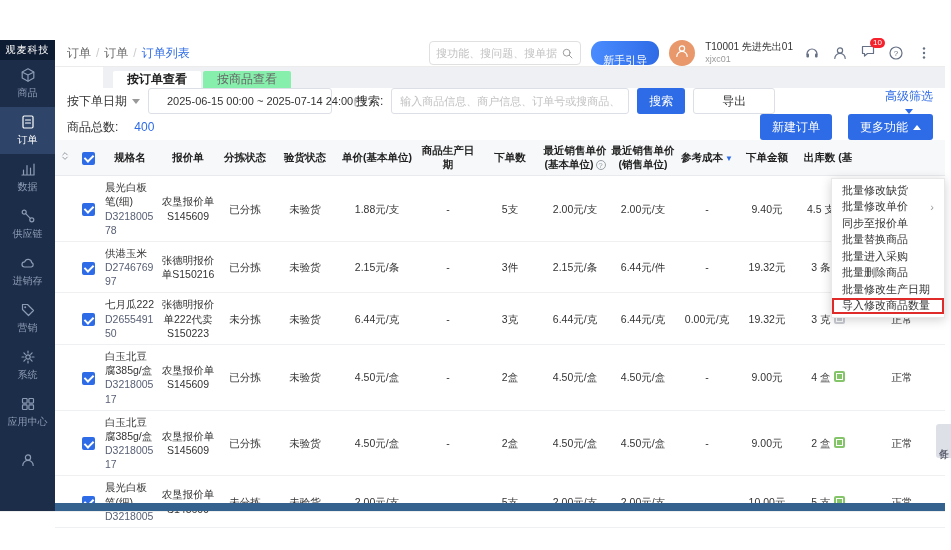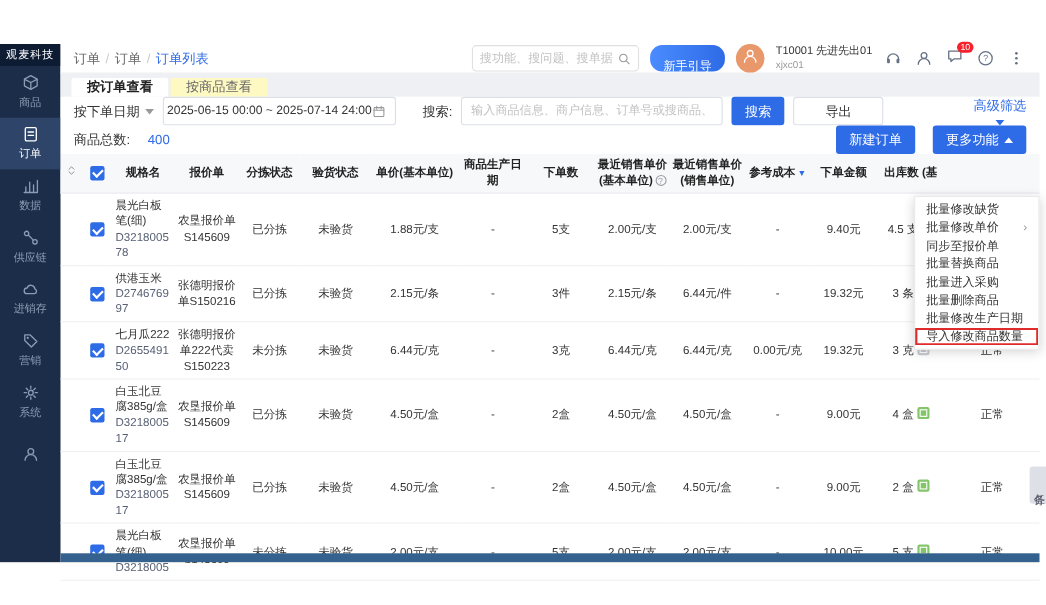--- a/index.html
+++ b/index.html
@@ -32,30 +32,30 @@
   .guide-btn { height:22px; padding:12px 12px; border:0; border-radius:11px; background:linear-gradient(90deg,#4a8cff,#2e6be6); color:#fff; font-size:11px; cursor:pointer; white-space:nowrap; }
   .avatar { width:26px; height:26px; border-radius:50%; background:#e8986a; color:#fff; display:flex; align-items:center; justify-content:center; flex:0 0 26px; overflow:hidden; }
   .avatar svg { width:16px; height:16px; }
   .user-meta { line-height:1.25; white-space:nowrap; }
   .u-name { font-size:10px; color:#333; }
   .u-acct { font-size:9px; color:#999; }
   .tb-ic { width:18px; height:18px; color:#667085; position:relative; display:inline-flex; align-items:center; justify-content:center; cursor:pointer; flex:0 0 18px; }
   .tb-ic svg { width:16px; height:16px; }
   .badge { position:absolute; top:-6px; right:-8px; background:#f5222d; color:#fff; font-size:8px; border-radius:7px; padding:0 3px; line-height:10px; min-width:13px; text-align:center; }
 
-  .tabbar { height:28px; background:#eef0f3; display:flex; align-items:stretch; padding:4px 0 0 10px; gap:2px; }
-  .tab { padding:0 14px; font-size:12px; color:#666; display:flex; align-items:center; background:#fef9c3; border-radius:2px 2px 0 0; cursor:pointer; }
+  .tabbar { height:28px; background:#eef0f3; display:flex; align-items:stretch; padding:4px 0 0 10px; gap:2px;margin-left:48px; }
+  .tab { padding:0 14px; font-size:12px; color:#666; display:flex; align-items:center; background:#86efac; border-radius:2px 2px 0 0; cursor:pointer; }
   .tab.active { background:#fff; color:#222; font-weight:bold; }
 
   .filterbar { height:40px; display:flex; align-items:center; gap:8px; padding:0 12px; background:#fff; }
   .date-type { font-size:12px; color:#333; display:flex; align-items:center; gap:5px; cursor:pointer; white-space:nowrap; }
   .caret-down { width:0; height:0; border-left:4px solid transparent; border-right:4px solid transparent; border-top:5px solid #999; display:inline-block; }
   .caret-down.blue { border-top-color:#2e6be6; }
   .caret-up { width:0; height:0; border-left:4px solid transparent; border-right:4px solid transparent; border-bottom:5px solid #fff; display:inline-block; }
-  .date-input { width:212px; height:26px; border:1px solid #dcdfe6; border-radius:3px; display:flex; align-items:center; justify-content:flex-end; padding:0 8px; font-size:11px; color:#333; cursor:pointer; white-space:nowrap; }
+  .date-input { width:184px; height:26px; border:1px solid #dcdfe6; border-radius:3px; display:flex; align-items:center; justify-content:flex-start; padding:0 18px; font-size:11px; color:#333; cursor:pointer; white-space:nowrap; }
   .search-label { font-size:12px; color:#333; margin-left:16px; white-space:nowrap; }
   .filter-search { width:238px; height:26px; border:1px solid #dcdfe6; border-radius:3px; padding:0 8px; font-size:11px; color:#333; outline:none; }
   .filter-search::placeholder { color:#c2c2c2; }
   .btn-primary { height:26px; padding:0 12px; background:#2e6be6; color:#fff; border:0; border-radius:3px; font-size:12px; display:inline-flex; align-items:center; gap:5px; cursor:pointer; white-space:nowrap; }
   .btn-plain { height:26px; padding:0 28px; background:#fff; color:#333; border:1px solid #dcdfe6; border-radius:3px; font-size:12px; cursor:pointer; white-space:nowrap; }
   .advanced { margin-left:auto; color:#2e6be6; font-size:12px; display:flex; align-items:center; gap:4px; cursor:pointer; white-space:nowrap;flex-direction:column; }
 
   .summary { height:34px; display:flex; align-items:center; gap:16px; padding:0 12px; background:#fff; }
   .sum-label { font-size:12px; color:#333; }
   .sum-value { font-size:12px; color:#2e6be6; }
@@ -150,20 +150,31 @@
             <span class="nav-label">营销</span>
           </div>
           <div class="nav-item">
             <span class="nav-ic">
               <svg viewBox="0 0 16 16">
                 <circle cx="8" cy="8" r="2.2" fill="none" stroke="currentColor" stroke-width="1.2" stroke-linecap="round" stroke-linejoin="round"></circle>
                 <path d="M8 2v2M8 12v2M2 8h2M12 8h2M3.9 3.9l1.4 1.4M10.7 10.7l1.4 1.4M12.1 3.9l-1.4 1.4M5.3 10.7l-1.4 1.4" fill="none" stroke="currentColor" stroke-width="1.2" stroke-linecap="round" stroke-linejoin="round"></path>
               </svg>
             </span>
             <span class="nav-label">系统</span>
+          </div>
+          <div class="nav-item">
+            <span class="nav-ic">
+              <svg viewBox="0 0 16 16">
+                <rect x="2.5" y="2.5" width="4.6" height="4.6" rx=".8" fill="none" stroke="currentColor" stroke-width="1.2" stroke-linecap="round" stroke-linejoin="round"></rect>
+                <rect x="8.9" y="2.5" width="4.6" height="4.6" rx=".8" fill="none" stroke="currentColor" stroke-width="1.2" stroke-linecap="round" stroke-linejoin="round"></rect>
+                <rect x="2.5" y="8.9" width="4.6" height="4.6" rx=".8" fill="none" stroke="currentColor" stroke-width="1.2" stroke-linecap="round" stroke-linejoin="round"></rect>
+                <rect x="8.9" y="8.9" width="4.6" height="4.6" rx=".8" fill="none" stroke="currentColor" stroke-width="1.2" stroke-linecap="round" stroke-linejoin="round"></rect>
+              </svg>
+            </span>
+            <span class="nav-label">应用中心</span>
           </div>
           <div class="nav-item">
             <span class="nav-ic">
               <svg viewBox="0 0 16 16">
                 <circle cx="8" cy="5.5" r="2.6" fill="none" stroke="currentColor" stroke-width="1.2" stroke-linecap="round" stroke-linejoin="round"></circle>
                 <path d="M2.8 13.5a5.2 5.2 0 0 1 10.4 0" fill="none" stroke="currentColor" stroke-width="1.2" stroke-linecap="round" stroke-linejoin="round"></path>
               </svg>
             </span>
           </div>
         </nav>

